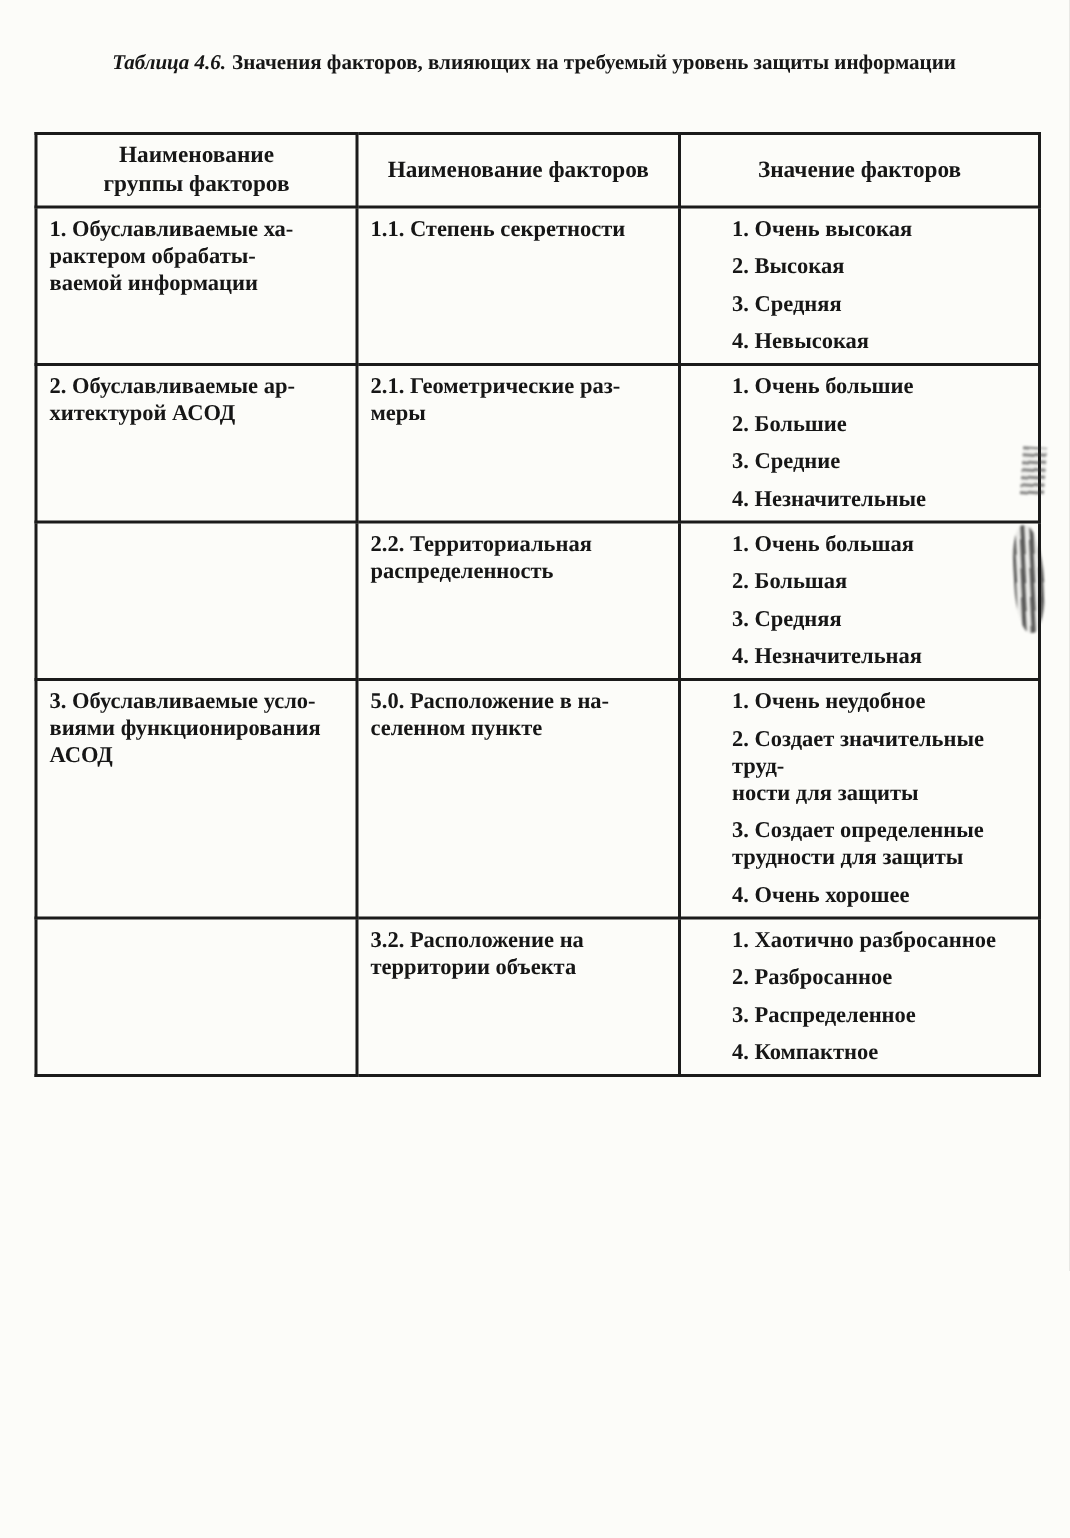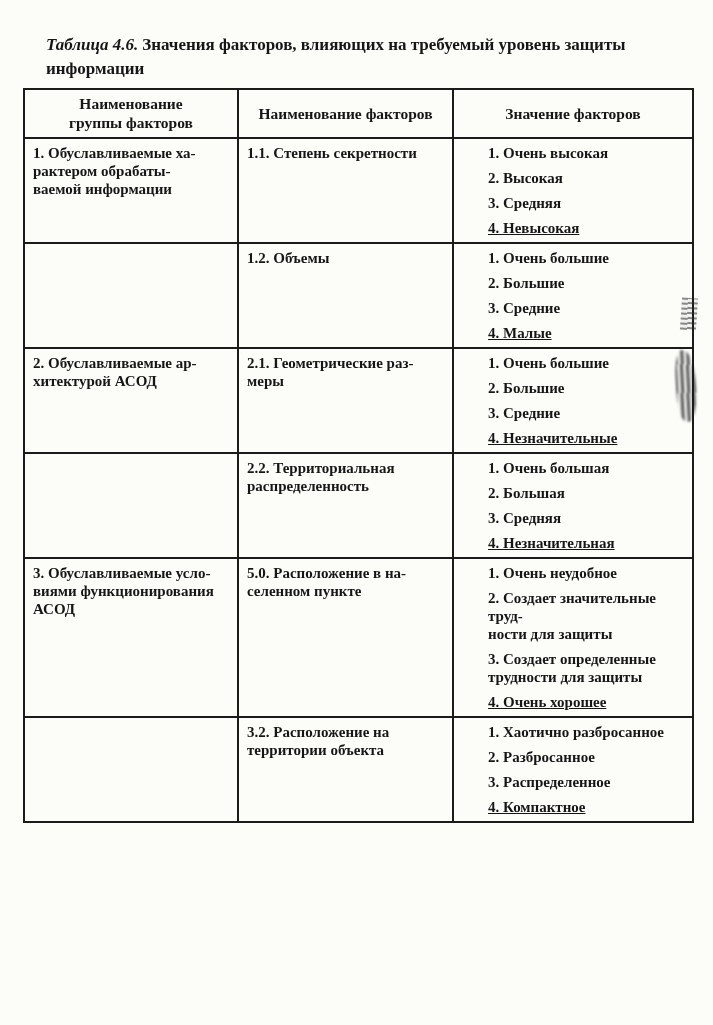--- a/index.html
+++ b/index.html
@@ -16,22 +16,22 @@
     overflow: hidden;
     box-sizing: border-box;
     font-family: "Liberation Serif", "DejaVu Serif", serif;
     color: #161616;
   }
   .caption {
     position: absolute;
     top: 33px;
     left: 46px;
     width: 620px;
-    text-align: left;
-    font-size: 17px;
+    text-align: center;
+    font-size: 14px;
     font-weight: bold;
     line-height: 1.4;
   }
   .caption-label {
     font-style: italic;
     margin-right: 4px;
   }
   table.factors {
     position: absolute;
     top: 88px;
@@ -60,21 +60,20 @@
     text-align: left;
     padding: 5px 18px 5px 8px;
     line-height: 18px;
   }
   .value-line {
     margin-bottom: 7px;
     margin-left: 26px;
   }
   .value-line:last-child {
     margin-bottom: 0;
-    text-decoration: underline;
   }
   
   .artifact {
     position: absolute;
     pointer-events: none;
   }
   .artifact-1 {
     top: 298px;
     left: 681px;
     width: 16px;
@@ -127,25 +126,20 @@
     </thead>
     <tbody id="rows-body">
         <tr>
       <td class="group-cell">1. Обуславливаемые ха-
 рактером обрабаты-
 ваемой информации</td>
       <td class="factor-cell">1.1. Степень секретности</td>
       <td class="values-cell"><div class="value-line">1. Очень высокая</div><div class="value-line">2. Высокая</div><div class="value-line">3. Средняя</div><div class="value-line">4. Невысокая</div></td>
     </tr>
         <tr>
-      <td class="group-cell"></td>
-      <td class="factor-cell">1.2. Объемы</td>
-      <td class="values-cell"><div class="value-line">1. Очень большие</div><div class="value-line">2. Большие</div><div class="value-line">3. Средние</div><div class="value-line">4. Малые</div></td>
-    </tr>
-        <tr>
       <td class="group-cell">2. Обуславливаемые ар-
 хитектурой АСОД</td>
       <td class="factor-cell">2.1. Геометрические раз-
 меры</td>
       <td class="values-cell"><div class="value-line">1. Очень большие</div><div class="value-line">2. Большие</div><div class="value-line">3. Средние</div><div class="value-line">4. Незначительные</div></td>
     </tr>
         <tr>
       <td class="group-cell"></td>
       <td class="factor-cell">2.2. Территориальная
 распределенность</td>

